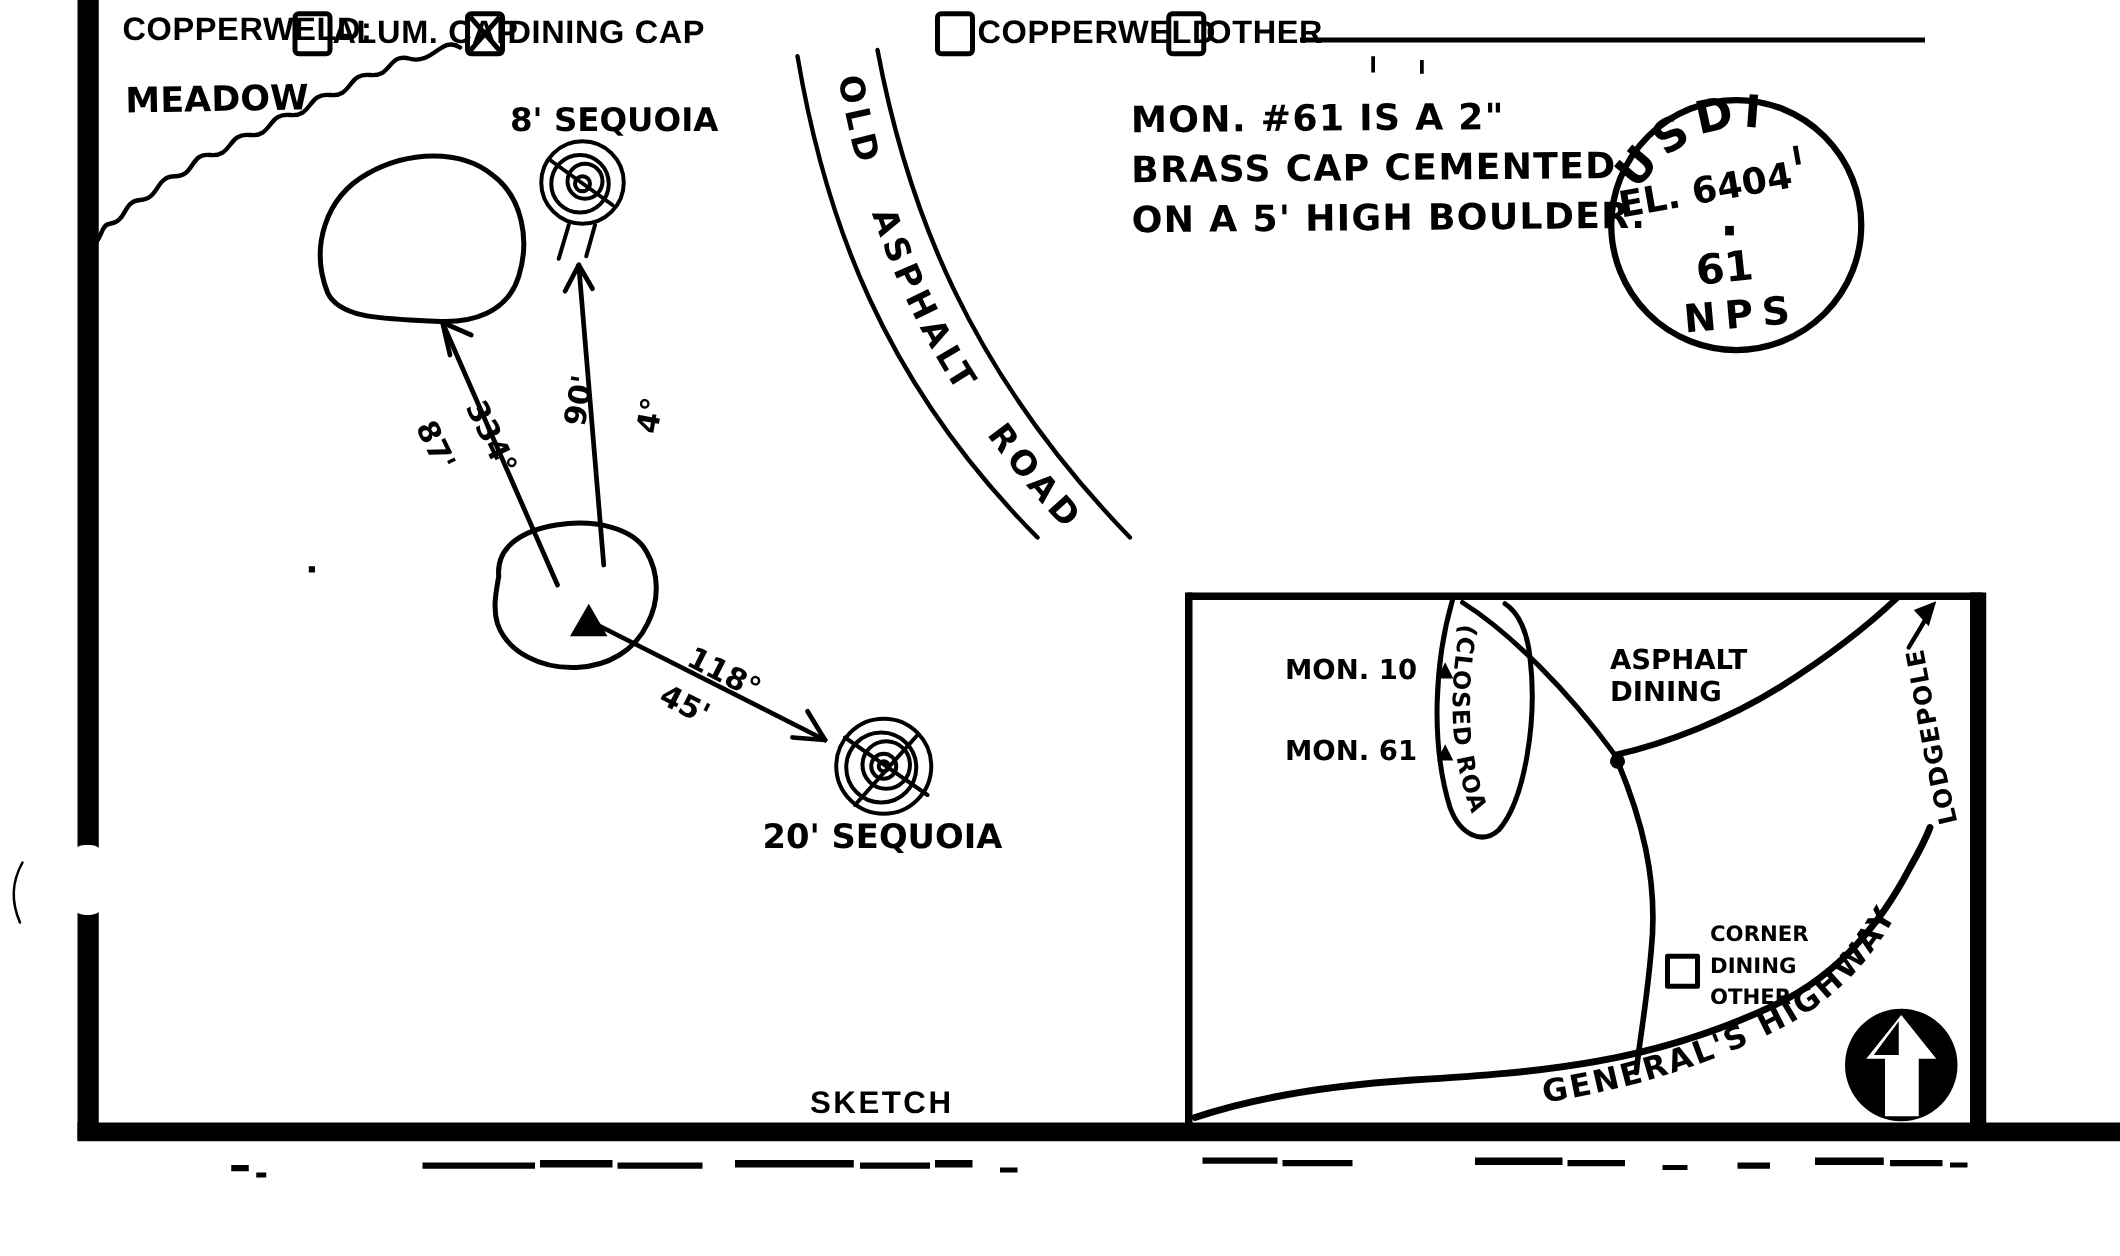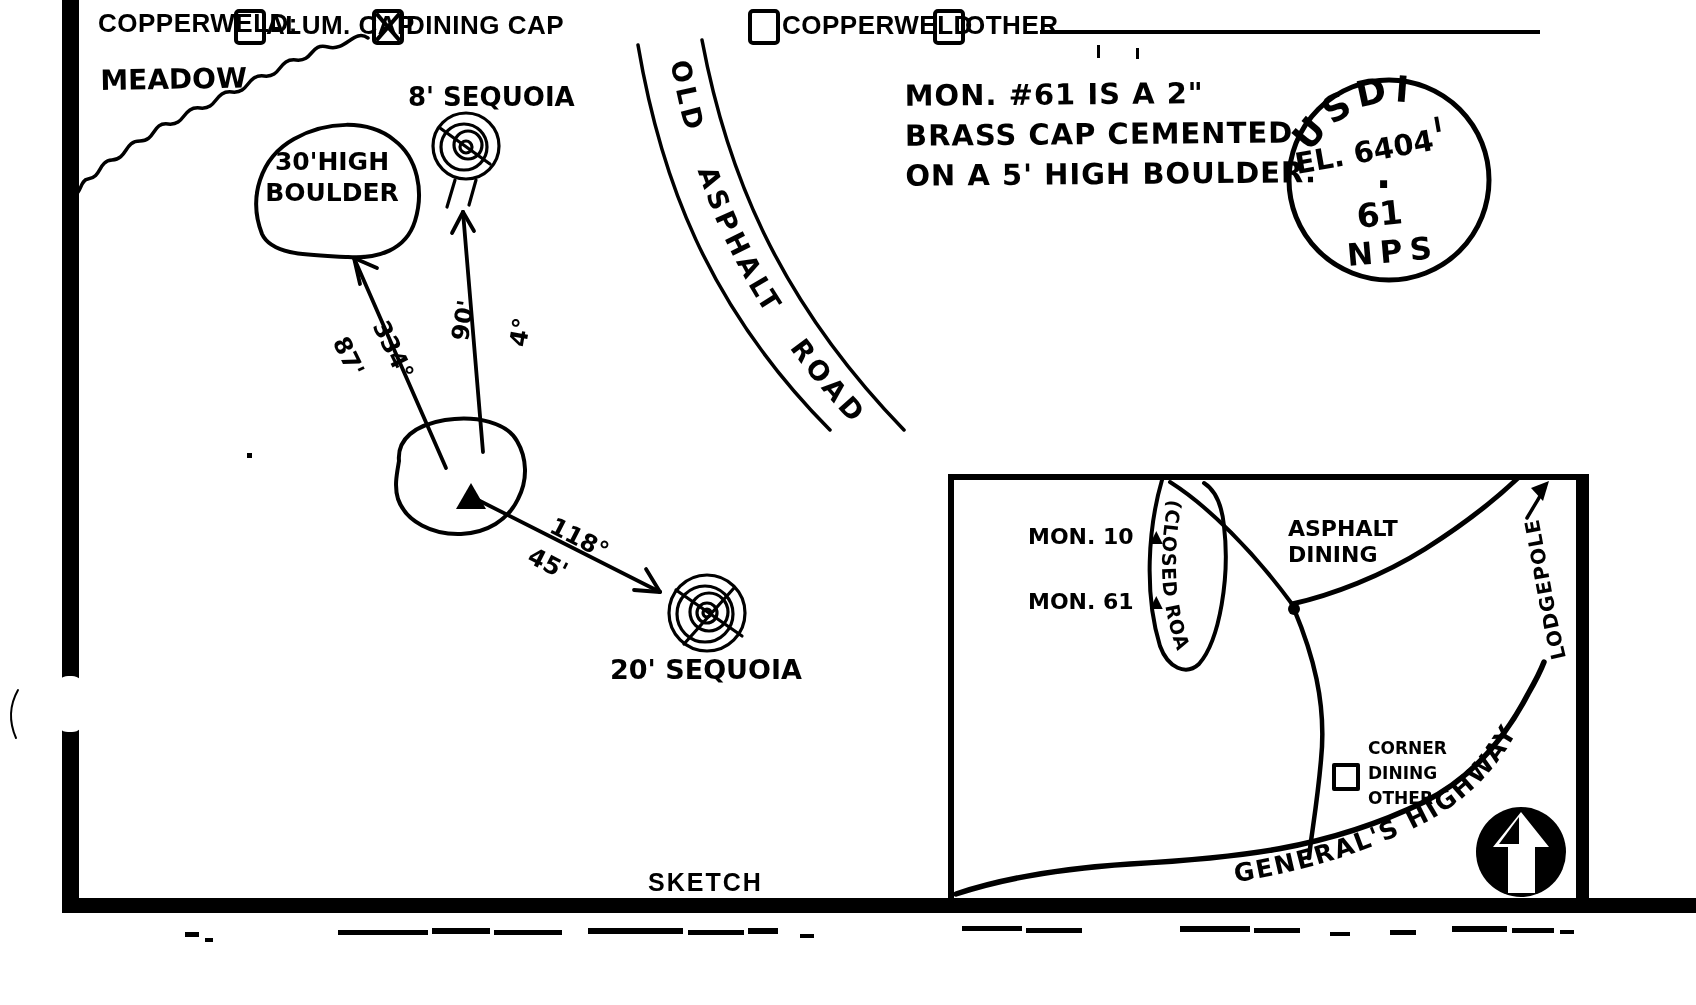--- a/index.html
+++ b/index.html
@@ -189,24 +189,20 @@
 
   <div class="cb" style="left:933px;top:9px;"></div>
   <span class="hdr" style="left:965px;top:10px;">OTHER</span>
 
   <div class="fill-line" style="left:1040px;top:30px;width:500px;height:4px;"></div>
 
   <span class="hw" style="left:100px;top:64px;font-size:28px;transform:rotate(-1deg);">MEADOW</span>
 
   <span class="hw" style="left:408px;top:82px;font-size:26px;">8' SEQUOIA</span>
 
-  <div class="hw-block" style="left:252px;top:146px;width:160px;text-align:center;font-size:25px;line-height:31px;">
-    <div>30'HIGH</div>
-    <div>BOULDER</div>
-  </div>
 
   <span class="hw" style="left:392px;top:316px;font-size:24px;transform:rotate(64deg);">334°</span>
   <span class="hw" style="left:352px;top:332px;font-size:24px;transform:rotate(64deg);">87'</span>
 
   <span class="hw" style="left:446px;top:338px;font-size:24px;transform:rotate(-80deg);">90'</span>
   <span class="hw" style="left:504px;top:344px;font-size:24px;transform:rotate(-80deg);">4°</span>
 
   <span class="hw" style="left:558px;top:512px;font-size:24px;transform:rotate(27deg);">118°</span>
   <span class="hw" style="left:536px;top:542px;font-size:24px;transform:rotate(27deg);">45'</span>
 

